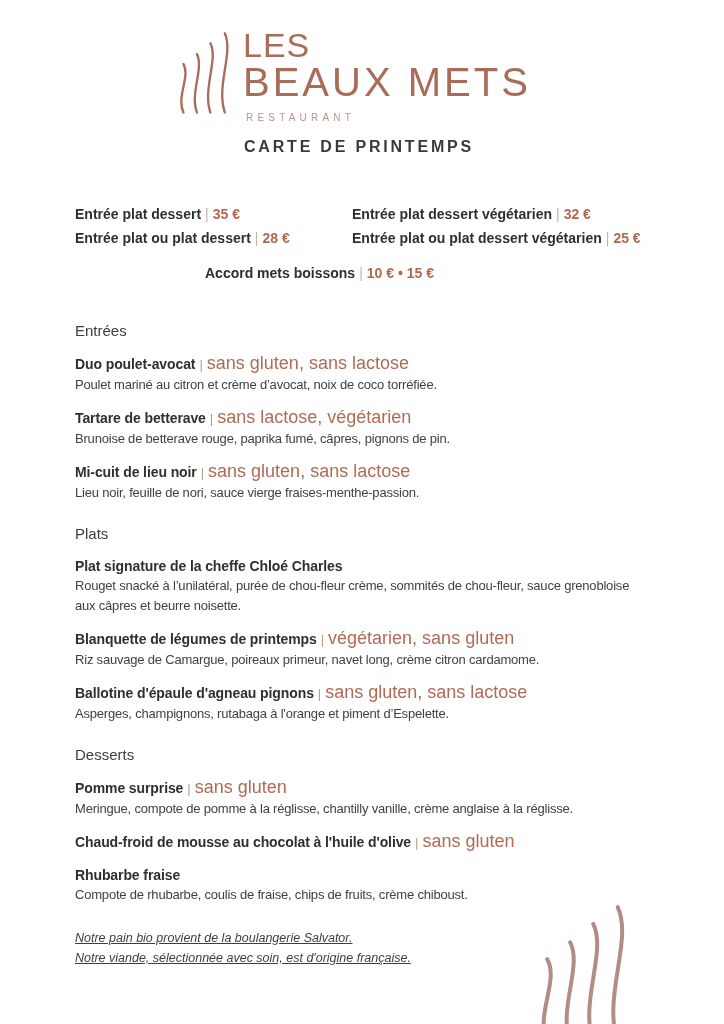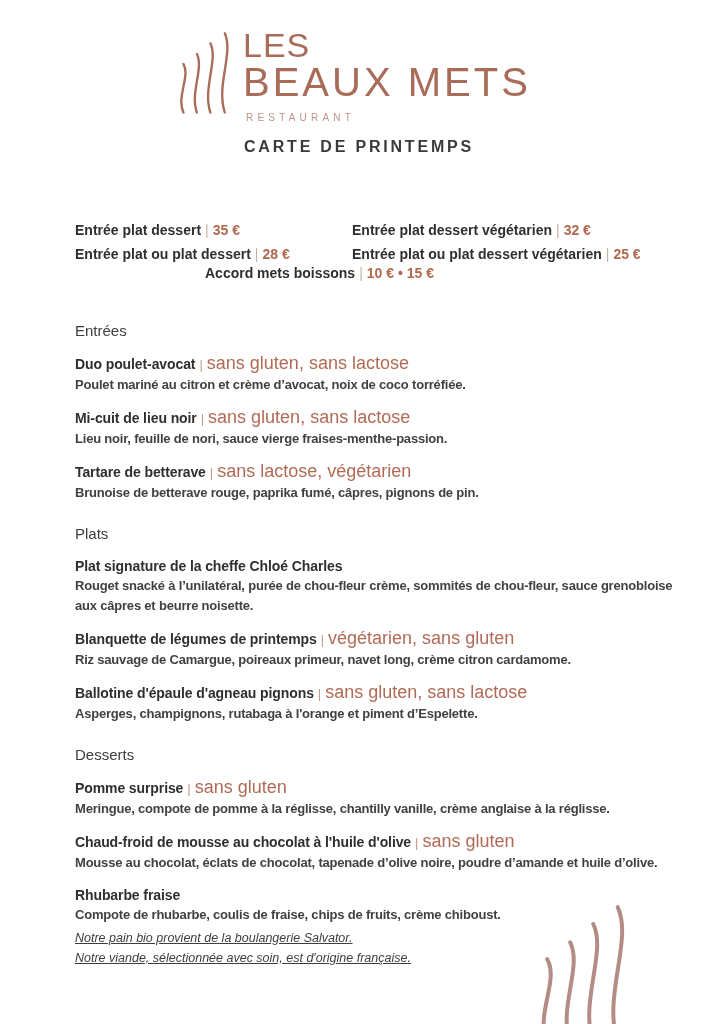--- a/index.html
+++ b/index.html
@@ -22,39 +22,39 @@
     position:absolute; left:246px; top:112px;
     font-size:10px; letter-spacing:4.2px; color:#c29288; font-weight:400;
   }
   .menu-title {
     position:absolute; left:244px; top:138px;
     font-size:16px; letter-spacing:2.8px; color:#3a3a3a; font-weight:700;text-align:center;
   }
 
   
   .formulas { position:absolute; top:202px; left:0; width:724px; }
-  .formulas-col { position:absolute; top:16px; }
+  .formulas-col { position:absolute; top:0; }
   .formulas-col.left  { left:75px; }
   .formulas-col.right { left:352px; }
   .formula-row { line-height:23px; white-space:nowrap; }
   .f-label { font-weight:bold; font-size:14px; color:#2f2f2f; }
   .f-sep   { color:#c9b2a7; font-size:14px; padding:0 4px; }
   .f-price { color:#b2684f; font-size:14px; font-weight:bold; }
   .pairing { position:absolute; top:261px; left:205px; white-space:nowrap; }
 
   
   .menu-body { position:absolute; left:75px; top:322px; width:600px; }
   .menu-section { margin-bottom:22px; }
   .section-title { font-size:15px; line-height:18px; font-weight:400; color:#3d3d3d; margin-bottom:13px; }
   .menu-item { margin-bottom:12px; }
   .item-head { line-height:20px; white-space:nowrap; }
   .item-name { font-size:14px; font-weight:bold; color:#2f2f2f; letter-spacing:-0.1px; }
   .tag-sep   { color:#c49a86; font-size:13px; padding:0 4px; }
   .item-tags { color:#b06a55; font-size:18px; }
-  .desc-line { font-size:13px; line-height:20px; color:#414141; letter-spacing:-0.2px; white-space:nowrap;font-weight:bold; }
+  .desc-line { font-size:13px; line-height:20px; color:#414141; letter-spacing:-0.2px; white-space:nowrap; }
 
   
   .footer-notes {
     position:absolute; left:75px; top:928px;
     font-style:italic; font-size:12.5px; line-height:20px; color:#3e3e3e;text-decoration:underline;
   }
   .footer-waves { position:absolute; left:538px; top:904px; }
 </style>
 </head>
 <body>
@@ -99,26 +99,26 @@
   </div>
 
   <main class="menu-body" id="menu-sections">
       <section class="menu-section">
         <h3 class="section-title">Entrées</h3>
         <div class="menu-item">
           <div class="item-head"><span class="item-name">Duo poulet-avocat</span><span class="tag-sep">|</span><span class="item-tags">sans gluten, sans lactose</span></div>
           <div class="desc-line">Poulet mariné au citron et crème d’avocat, noix de coco torréfiée.</div>
         </div>
         <div class="menu-item">
+          <div class="item-head"><span class="item-name">Tartare de betterave</span><span class="tag-sep">|</span><span class="item-tags">sans lactose, végétarien</span></div>
+          <div class="desc-line">Brunoise de betterave rouge, paprika fumé, câpres, pignons de pin.</div>
+        </div>
+        <div class="menu-item">
           <div class="item-head"><span class="item-name">Mi-cuit de lieu noir</span><span class="tag-sep">|</span><span class="item-tags">sans gluten, sans lactose</span></div>
           <div class="desc-line">Lieu noir, feuille de nori, sauce vierge fraises-menthe-passion.</div>
-        </div>
-        <div class="menu-item">
-          <div class="item-head"><span class="item-name">Tartare de betterave</span><span class="tag-sep">|</span><span class="item-tags">sans lactose, végétarien</span></div>
-          <div class="desc-line">Brunoise de betterave rouge, paprika fumé, câpres, pignons de pin.</div>
         </div>
       </section>
       <section class="menu-section">
         <h3 class="section-title">Plats</h3>
         <div class="menu-item">
           <div class="item-head"><span class="item-name">Plat signature de la cheffe Chloé Charles</span></div>
           <div class="desc-line">Rouget snacké à l’unilatéral, purée de chou-fleur crème, sommités de chou-fleur, sauce grenobloise</div>
           <div class="desc-line">aux câpres et beurre noisette.</div>
         </div>
         <div class="menu-item">
@@ -131,21 +131,20 @@
         </div>
       </section>
       <section class="menu-section">
         <h3 class="section-title">Desserts</h3>
         <div class="menu-item">
           <div class="item-head"><span class="item-name">Pomme surprise</span><span class="tag-sep">|</span><span class="item-tags">sans gluten</span></div>
           <div class="desc-line">Meringue, compote de pomme à la réglisse, chantilly vanille, crème anglaise à la réglisse.</div>
         </div>
         <div class="menu-item">
           <div class="item-head"><span class="item-name">Chaud-froid de mousse au chocolat à l'huile d'olive</span><span class="tag-sep">|</span><span class="item-tags">sans gluten</span></div>
-          <div class="desc-line">Mousse au chocolat, éclats de chocolat, tapenade d’olive noire, poudre d’amande et huile d’olive.</div>
         </div>
         <div class="menu-item">
           <div class="item-head"><span class="item-name">Rhubarbe fraise</span></div>
           <div class="desc-line">Compote de rhubarbe, coulis de fraise, chips de fruits, crème chiboust.</div>
         </div>
       </section>
     </main>
 
   <div class="footer-notes">
     <div>Notre pain bio provient de la boulangerie Salvator.</div>

